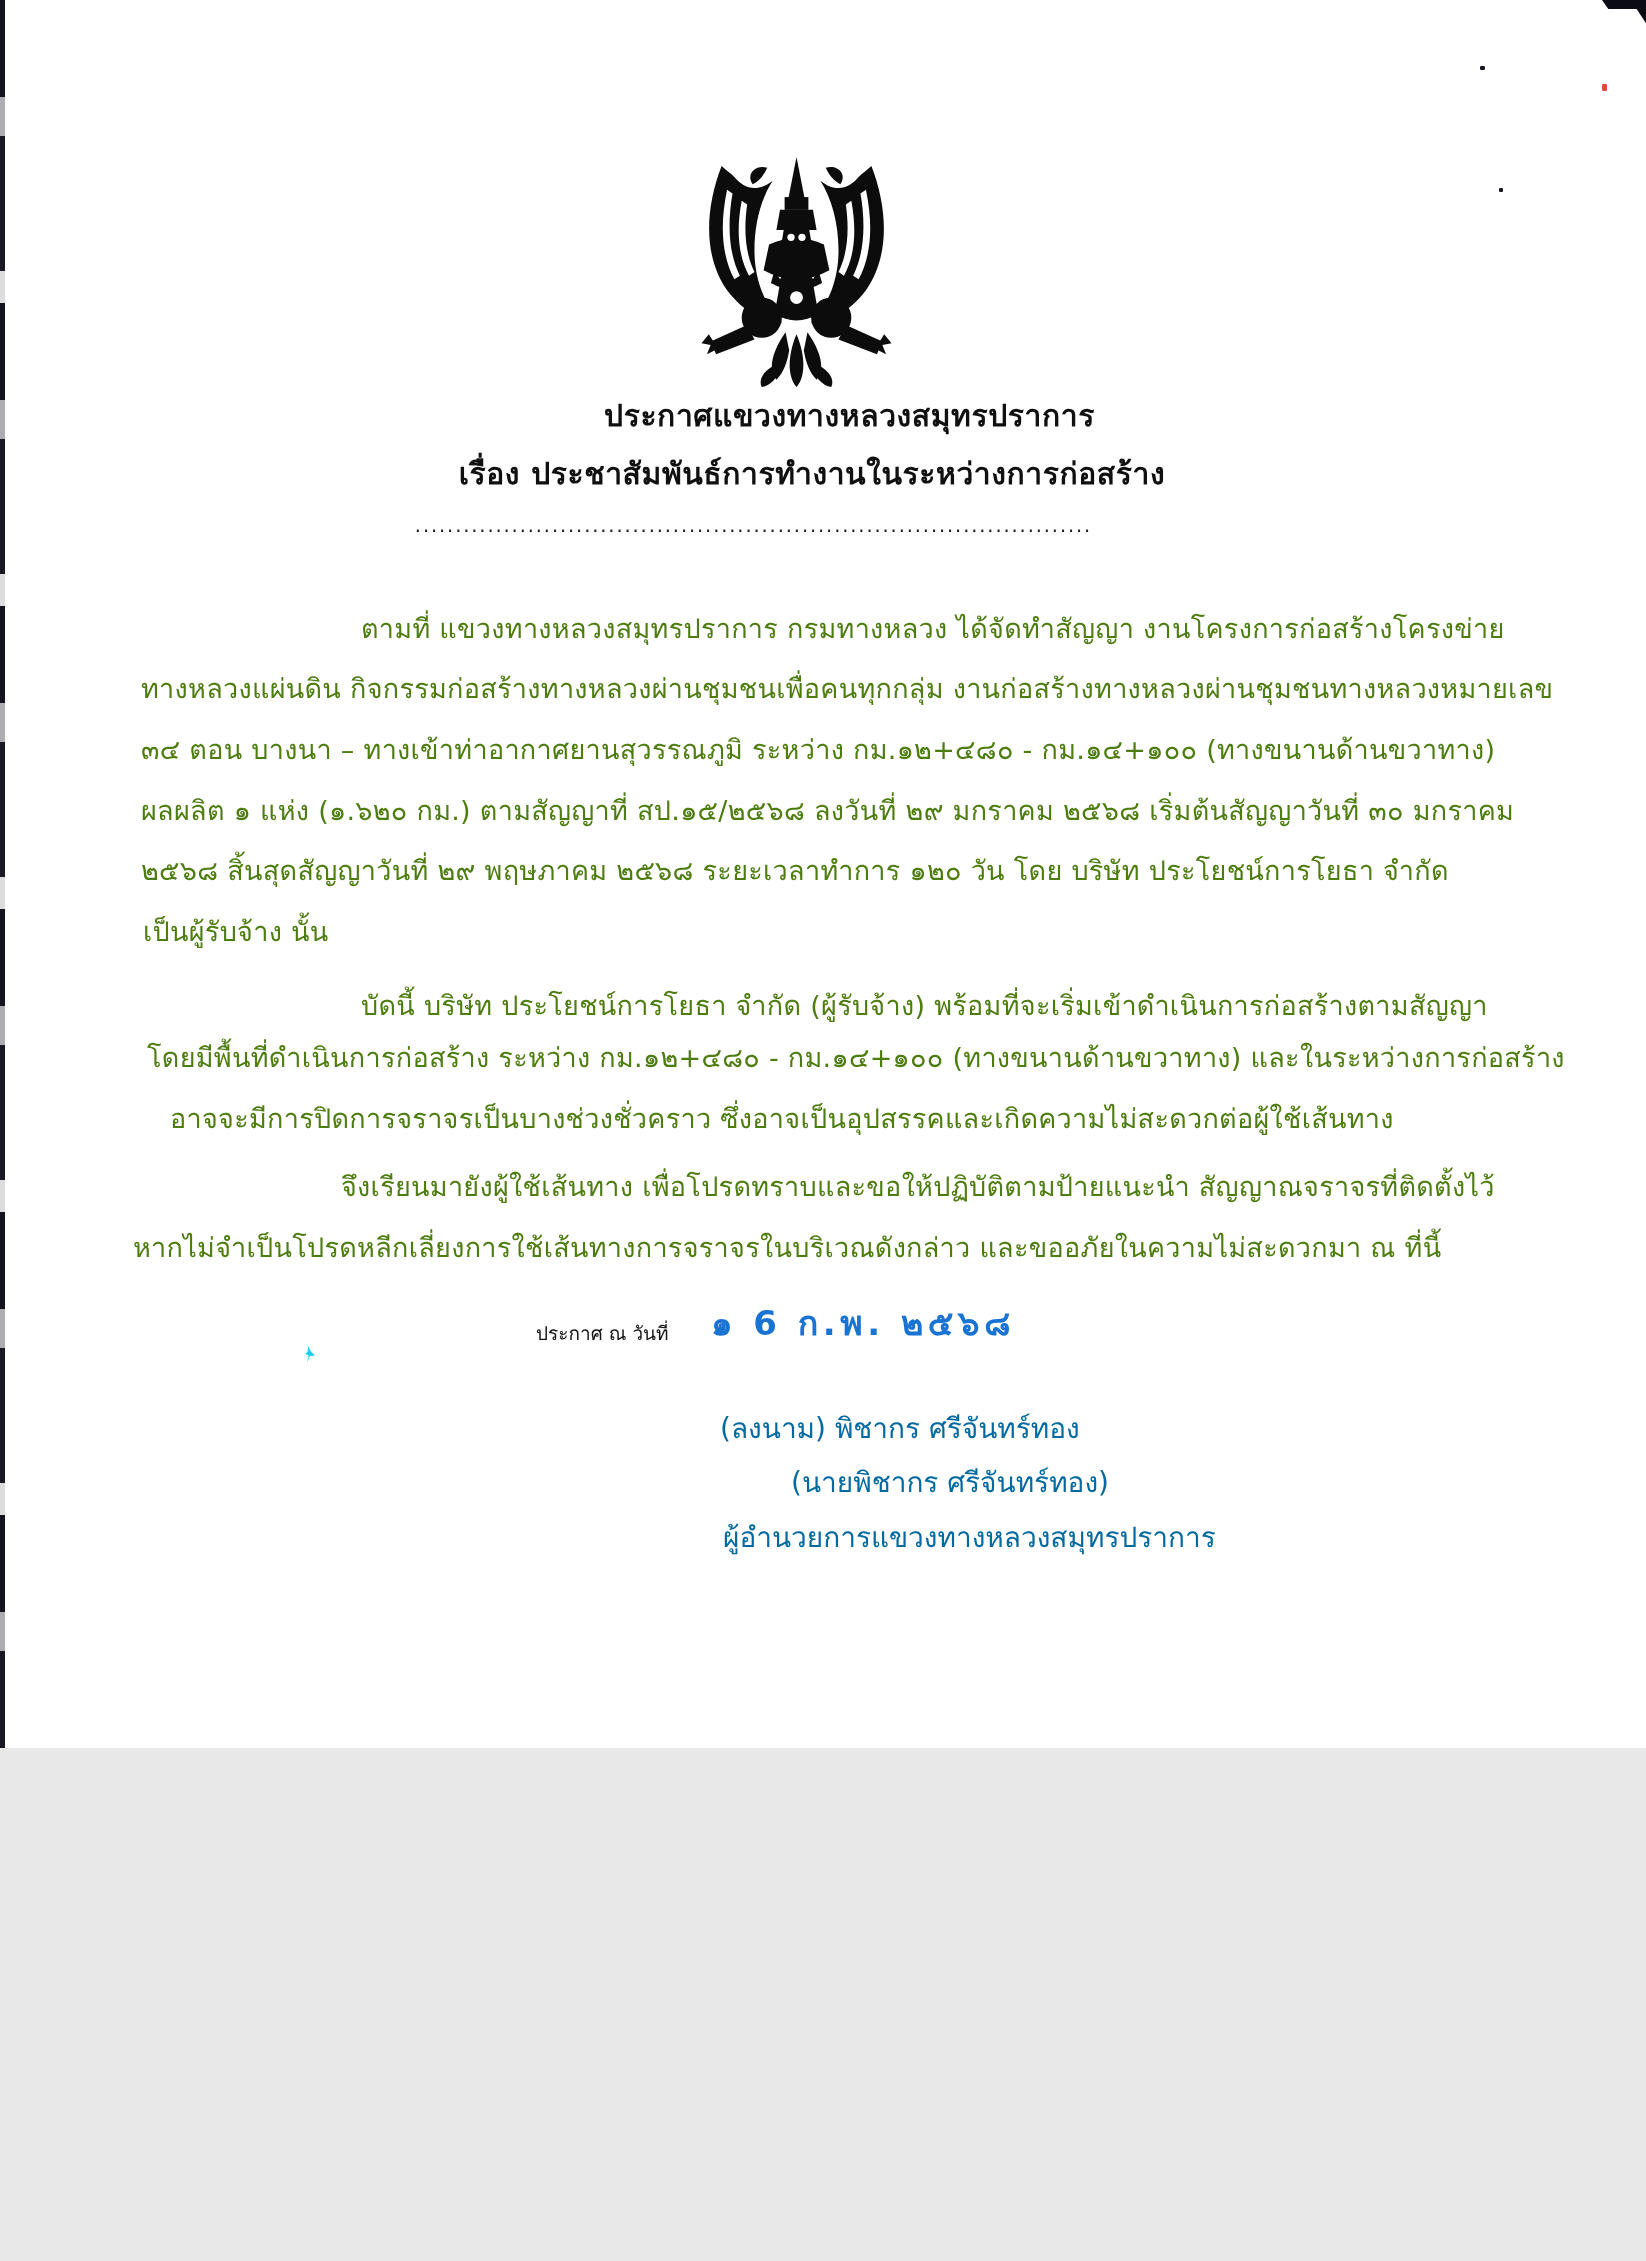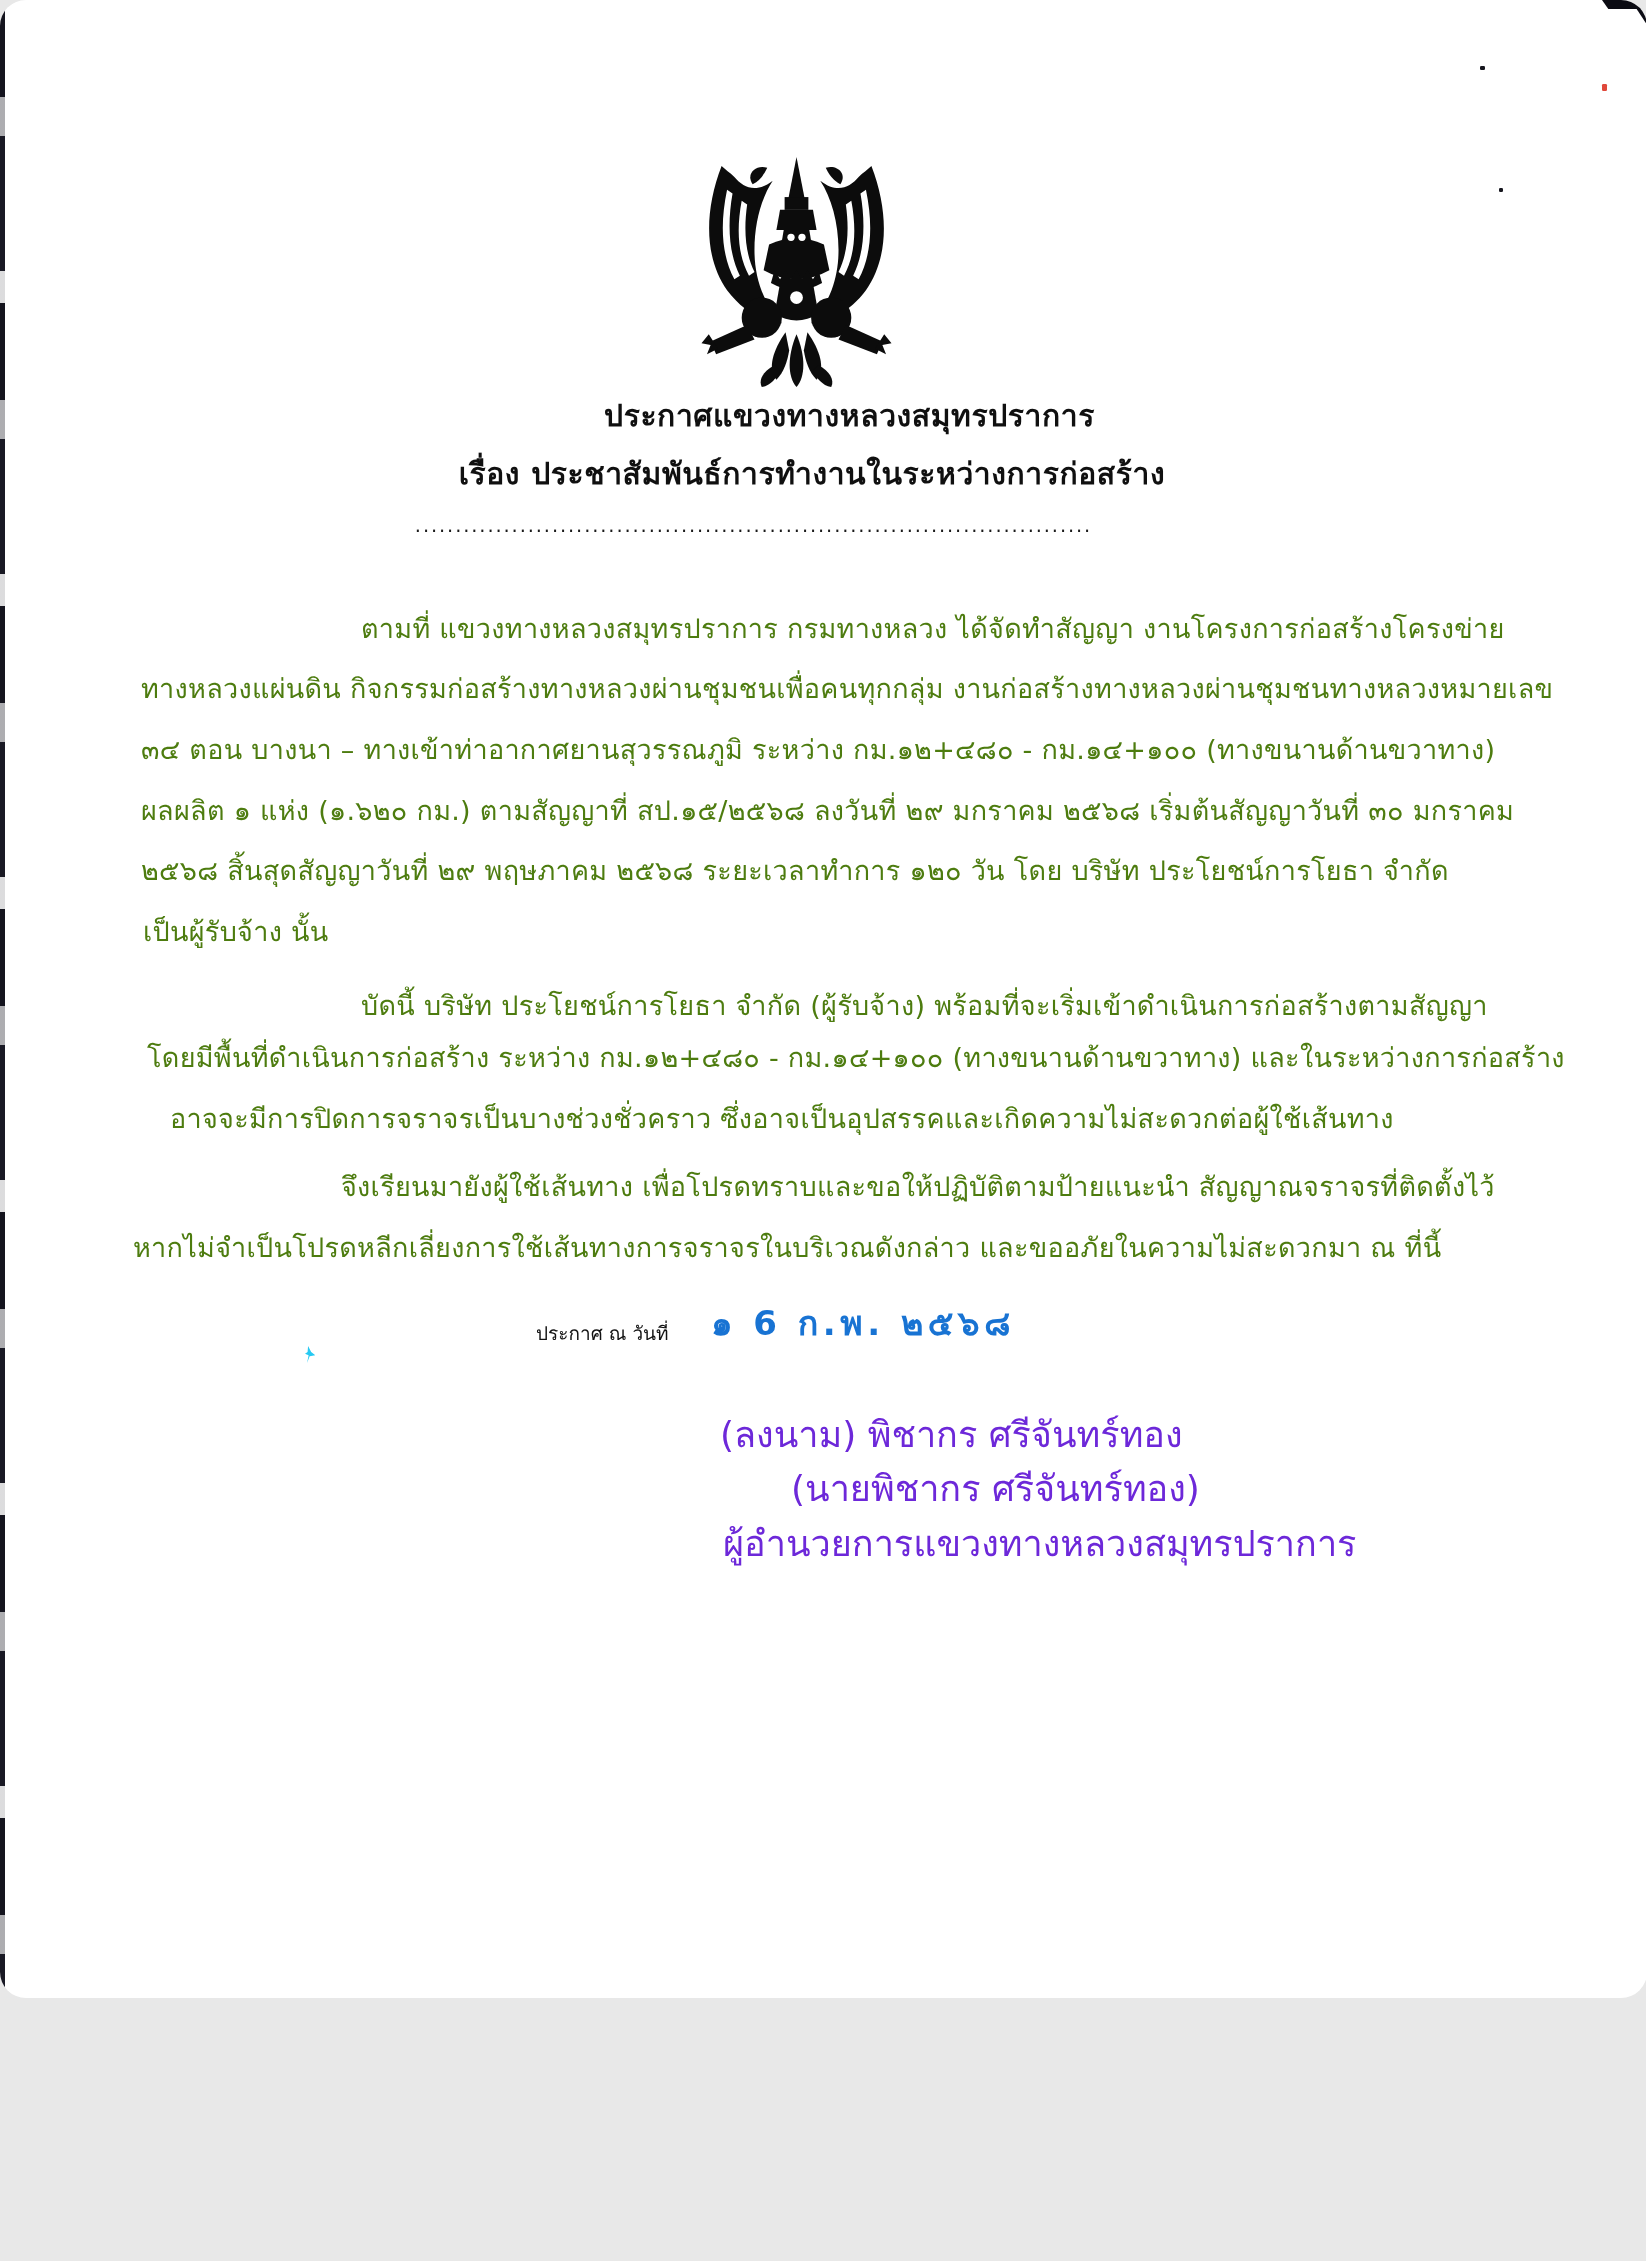--- a/index.html
+++ b/index.html
@@ -1,36 +1,35 @@
 <!DOCTYPE html>
 <html style="font-size:10.3px"><head>
 <meta charset="utf-8">
 <style>
   html,body{margin:0;padding:0;background:#e8e8e8;}
   .page{
     position:relative;
-    width:1647px;height:1998px;
+    width:1647px;height:1748px;
     background:#ffffff;
     overflow:hidden;
     font-family:"DejaVu Sans","Liberation Sans",sans-serif;
     color:#141414;
-    border-radius:26px;
   }
   .abs{position:absolute;white-space:nowrap;}
   .title{font-size:30px;font-weight:bold;letter-spacing:0.6px;color:#101010;}
   .bl{font-size:27px;font-weight:500;color:#4d7c0f;letter-spacing:0.3px;}
   .divider{font-size:19.4px;letter-spacing:1.9px;color:#1a1a1a;}
   .announce-label{font-size:19px;color:#121212;}
   .stamp{
     font-size:34px;font-weight:bold;
     color:#1873d3;
     letter-spacing:4.5px;
     position:relative;top:-5.2px;margin-left:39px;
   }
-  .sig{font-size:36px;color:#6d28d9;}
+  .sig{font-size:28px;color:#0369a1;}
   
   .edge-strip{
     position:absolute;left:0;top:0;width:4.5px;height:2261px;
     background:repeating-linear-gradient(180deg,
       #14141e 0px,#14141e 97px,
       rgba(20,20,30,.35) 97px,rgba(20,20,30,.35) 136px,
       #191924 136px,#191924 271px,
       rgba(20,20,30,.15) 271px,rgba(20,20,30,.15) 303px);
   }
   .corner-mark{

